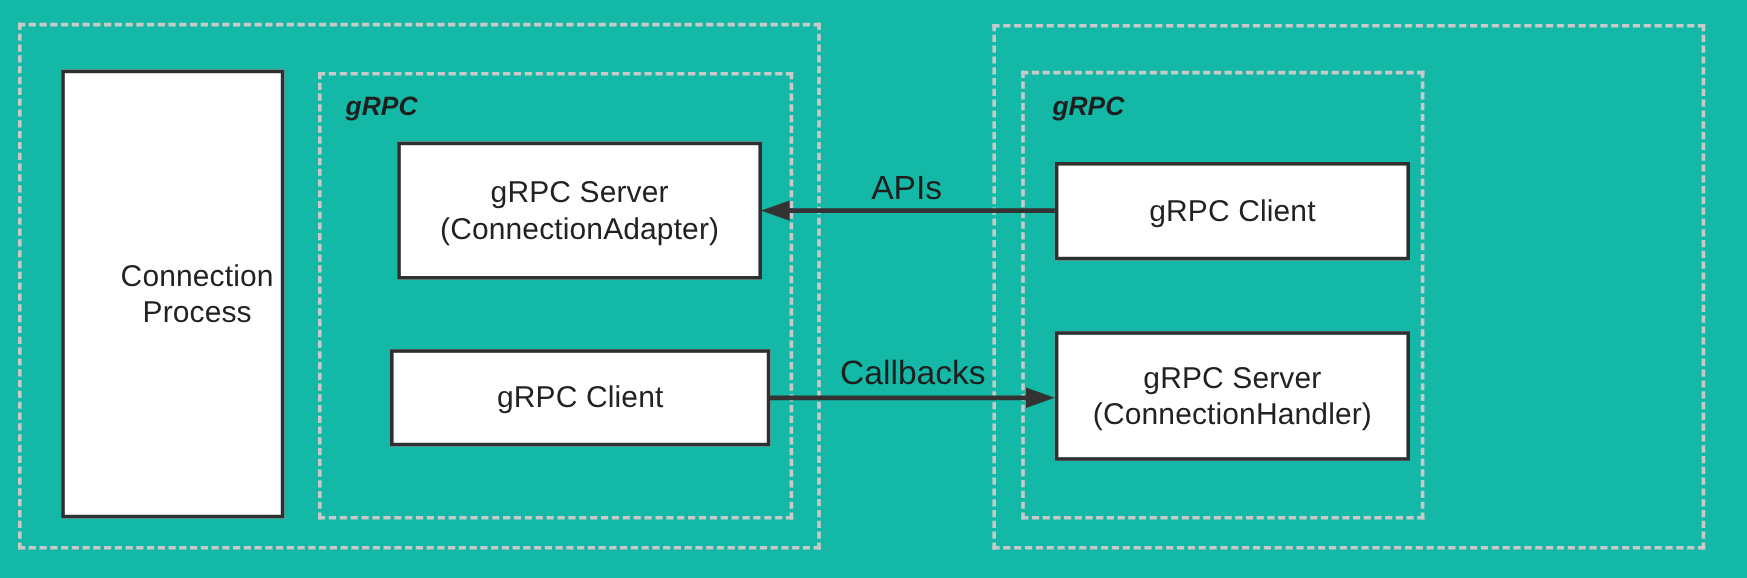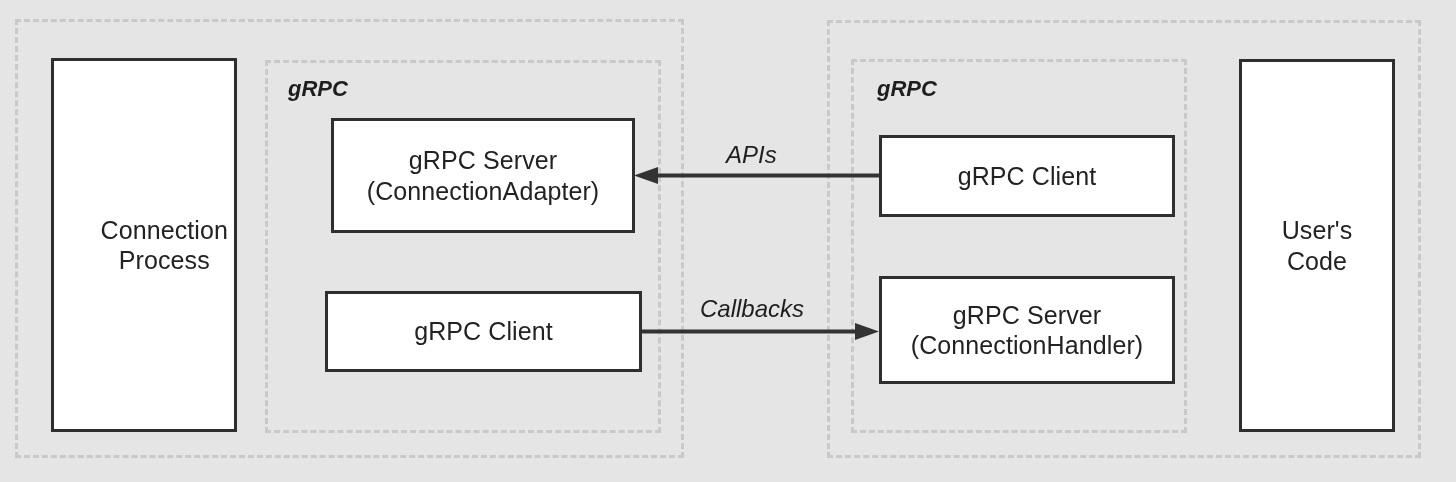--- a/index.html
+++ b/index.html
@@ -7,21 +7,21 @@
     padding: 0;
     background: #ffffff;
   }
   body {
     font-family: "Liberation Sans", sans-serif;
   }
   #diagram {
     position: relative;
     width: 1456px;
     height: 482px;
-    background: #e5e5e5;
+    background: #14b8a6;
     overflow: hidden;
   }
 
   
   .dashed-box {
     position: absolute;
     border: 3px dashed #c9c9c9;
     box-sizing: border-box;
     background: transparent;
   }
@@ -55,22 +55,21 @@
     font-weight: bold;
     font-size: 22px;
     color: #1e1e1e;
     font-family: "Liberation Sans", sans-serif;
     white-space: nowrap;
   }
 
   
   .edge-label {
     position: absolute;
-    font-style: italic;
-    font-size: 24px;
+    font-size: 28px;
     color: #1e1e1e;
     font-family: "Liberation Sans", sans-serif;
     white-space: nowrap;
   }
 
   
   #arrow-layer {
     position: absolute;
     left: 0;
     top: 0;
@@ -131,24 +130,20 @@
 
   <div class="solid-box" id="box-grpc-client-right">
     <span class="box-text">gRPC Client</span>
   </div>
 
   <div class="solid-box" id="box-grpc-server-handler">
     <span class="box-text">gRPC Server
 (ConnectionHandler)</span>
   </div>
 
-  <div class="solid-box" id="box-users-code">
-    <span class="box-text">User's
-Code</span>
-  </div>
 
   <svg id="arrow-layer" viewBox="0 0 1456 482">
 
     <g>
       <line x1="879" y1="175.5" x2="657" y2="175.5" stroke="#333333" stroke-width="4"></line>
       <polygon points="634,175.5 658,167 658,184" fill="#333333"></polygon>
     </g>
 
     <g>
       <line x1="641" y1="331.5" x2="856" y2="331.5" stroke="#333333" stroke-width="4"></line>

